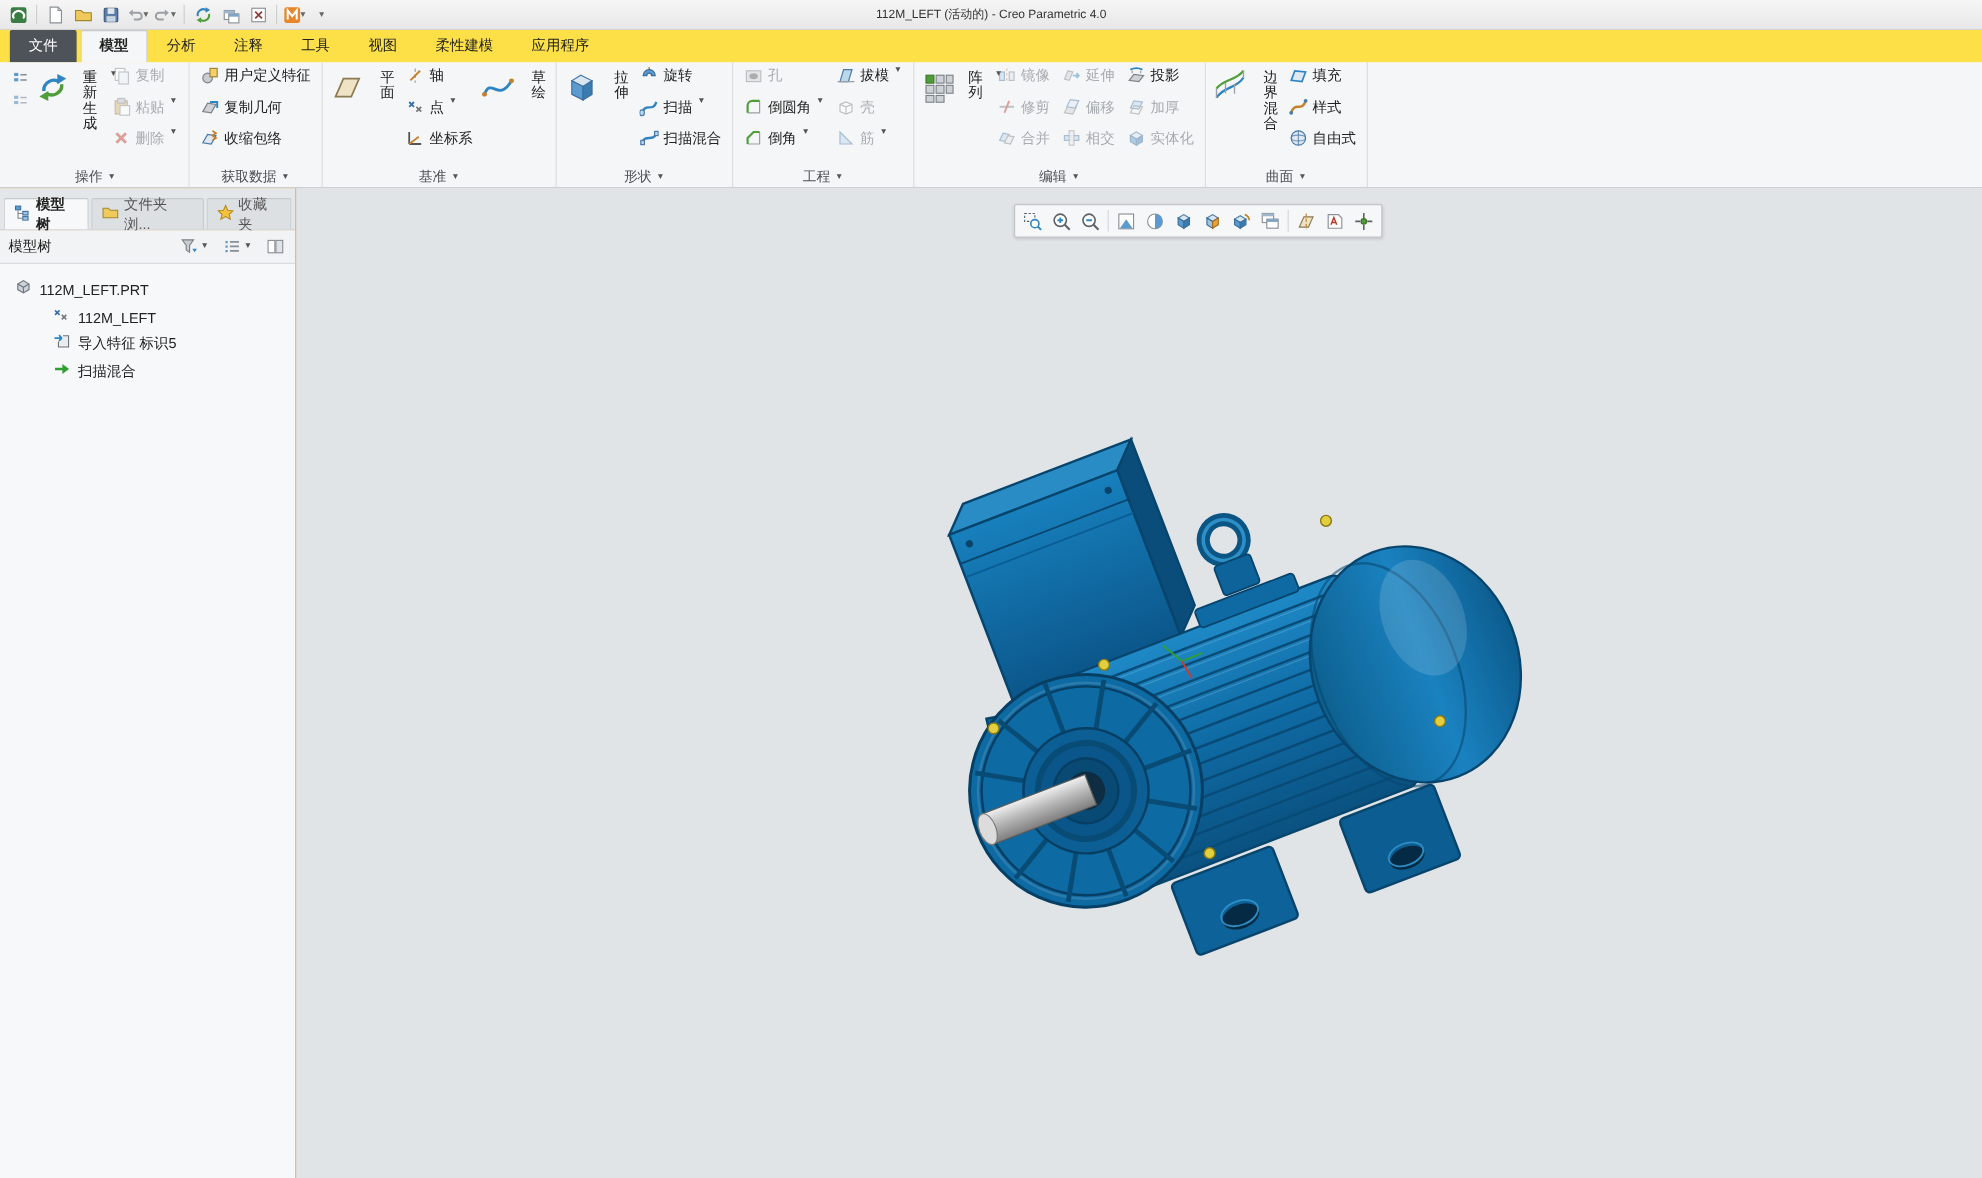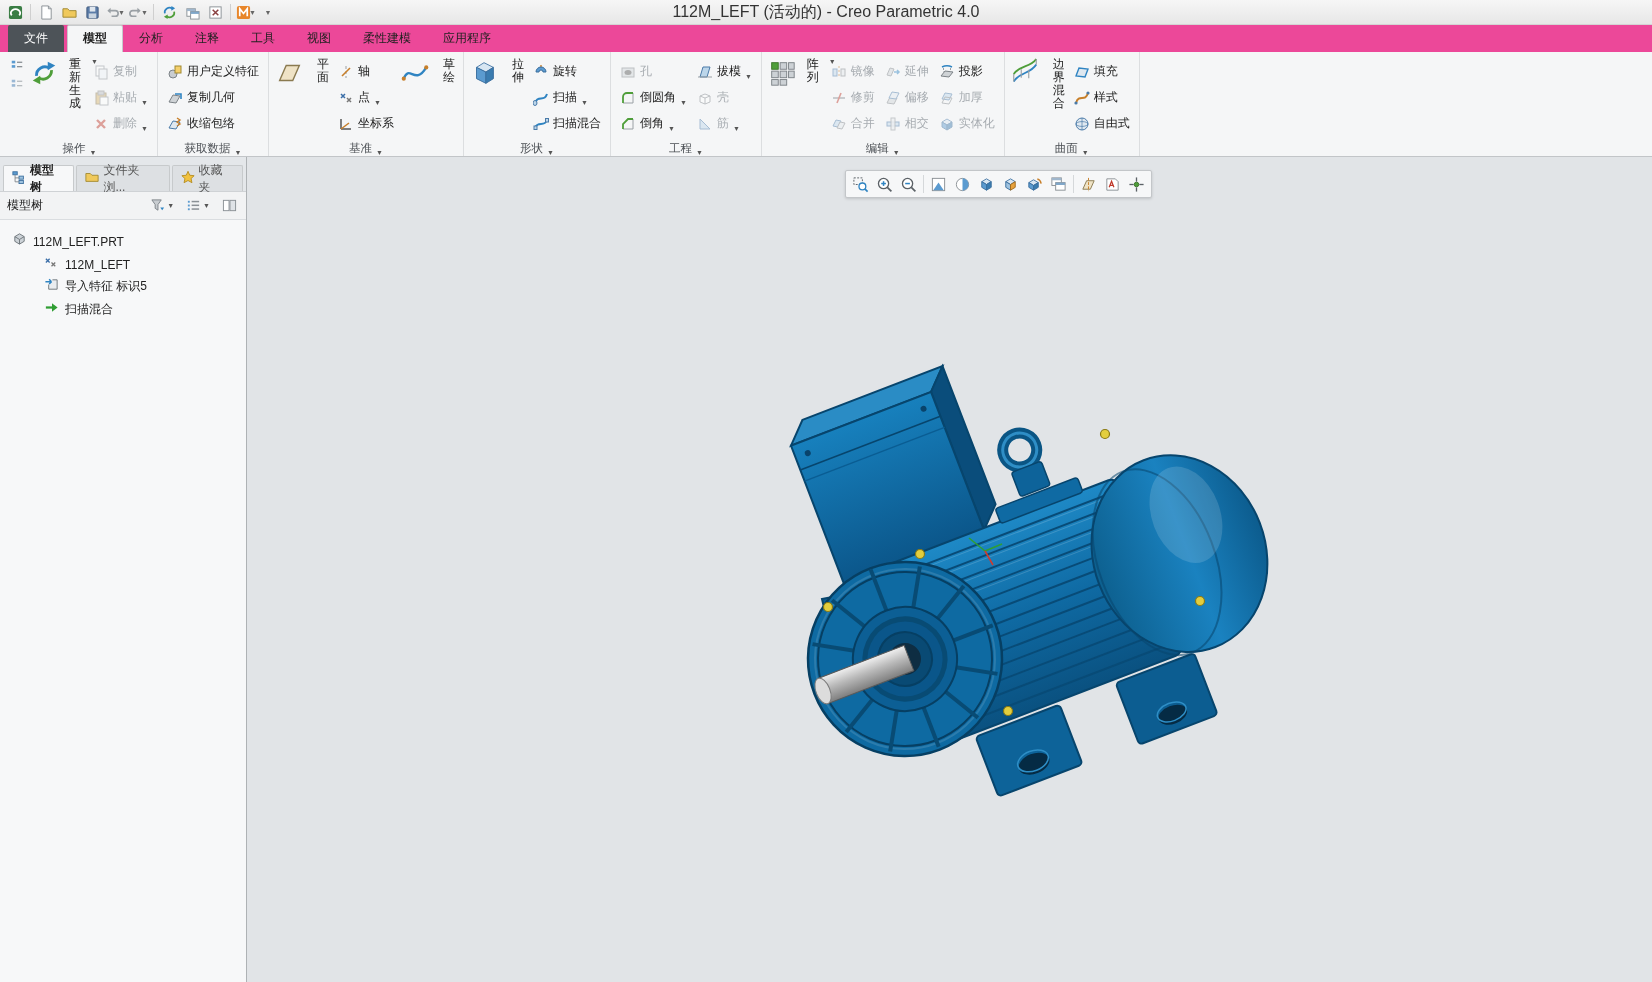--- a/index.html
+++ b/index.html
@@ -5,37 +5,37 @@
   html,body{margin:0;padding:0}
   body{width:1652px;height:982px;overflow:hidden;font-family:"Liberation Sans","DejaVu Sans",sans-serif;font-size:12px;color:#222;background:#e1e4e7}
   .app{position:relative;width:1652px;height:982px;display:flex;flex-direction:column;background:#f5f6f7}
   
   .titlebar{height:24px;background:linear-gradient(#f6f6f6,#e7e7e7);border-bottom:1px solid #d4d4d4;display:flex;align-items:center;position:relative;flex:0 0 auto}
   .qat{display:flex;align-items:center;gap:1px;padding-left:4px;z-index:2}
   .qbtn{width:22px;height:20px;display:flex;align-items:center;justify-content:center;border-radius:2px;cursor:default}
   .qbtn svg{width:15px;height:15px;display:block}
   .qsep{width:1px;height:16px;background:#cfcfcf;margin:0 3px}
   .qdd{font-size:7px;color:#666;margin-left:-2px}
-  .wtitle{position:absolute;left:0;right:0;text-align:center;font-size:16px;color:#333}
+  .wtitle{position:absolute;left:0;right:0;text-align:center;font-size:10px;color:#333}
   
-  .tabrow{height:27px;background:#ec4899;display:flex;align-items:flex-end;padding-left:8px;flex:0 0 auto}
+  .tabrow{height:27px;background:#fde047;display:flex;align-items:flex-end;padding-left:8px;flex:0 0 auto}
   .tab{padding:4px 15px 5px;color:#222;cursor:pointer;border:1px solid transparent;border-bottom:none}
   .tab.file{background:#4d5358;color:#fff;margin-right:3px;border-radius:2px 2px 0 0}
   .tab.active{background:#f5f6f7;border-color:#c7cacc;font-weight:bold;border-radius:2px 2px 0 0}
   
   .ribbon{height:104px;background:#f5f6f7;border-bottom:1px solid #c2c5c8;display:flex;align-items:stretch;padding-left:2px;flex:0 0 auto}
   .grp{display:flex;flex-direction:column;border-right:1px solid #dcdee0;padding:0 3px}
   .grp-body{flex:1;display:flex;align-items:flex-start;gap:2px;padding:3px 2px 0}
-  .grp-label{height:17px;display:flex;align-items:flex-end;justify-content:center;gap:4px;color:#4c5055;font-size:11.5px}
+  .grp-label{height:17px;display:flex;align-items:center;justify-content:center;gap:4px;color:#4c5055;font-size:11.5px}
   .grp-label .dd{font-size:7px;color:#555}
   .rb-col{display:flex;flex-direction:column;gap:1px}
   .rb-lg{width:58px;min-height:78px;display:flex;flex-direction:row;gap:10px;padding-top:3px;border-radius:2px;text-align:center;cursor:pointer}
   .rb-lg .lbl{line-height:13px}
   .rb-lg svg{width:30px;height:30px;display:block}
-  .rb-sm{height:25px;display:flex;align-items:flex-end;gap:4px;padding:0 4px;border-radius:2px;white-space:nowrap;cursor:pointer}
+  .rb-sm{height:25px;display:flex;align-items:flex-start;gap:4px;padding:0 4px;border-radius:2px;white-space:nowrap;cursor:pointer}
   .rb-sm svg{width:16px;height:16px;display:block;flex:0 0 auto}
   .rb-tiny{width:20px;height:18px;display:flex;align-items:center;justify-content:center;border-radius:2px;cursor:pointer}
   .rb-tiny svg{width:14px;height:14px}
   .dd{font-size:7px;color:#555}
   .disabled{color:#a7acb1}
   .disabled svg{opacity:.45}
   
   .workarea{flex:1;display:flex;min-height:0}
   .leftpanel{width:246px;flex:0 0 auto;background:#fdba74;border-right:1px solid #aeb2b5;display:flex;flex-direction:column}
   .panel-tabs{height:30px;display:flex;align-items:flex-end;background:#e4e7ea;padding:4px 3px 0;gap:2px;border-bottom:1px solid #cfd2d5}

